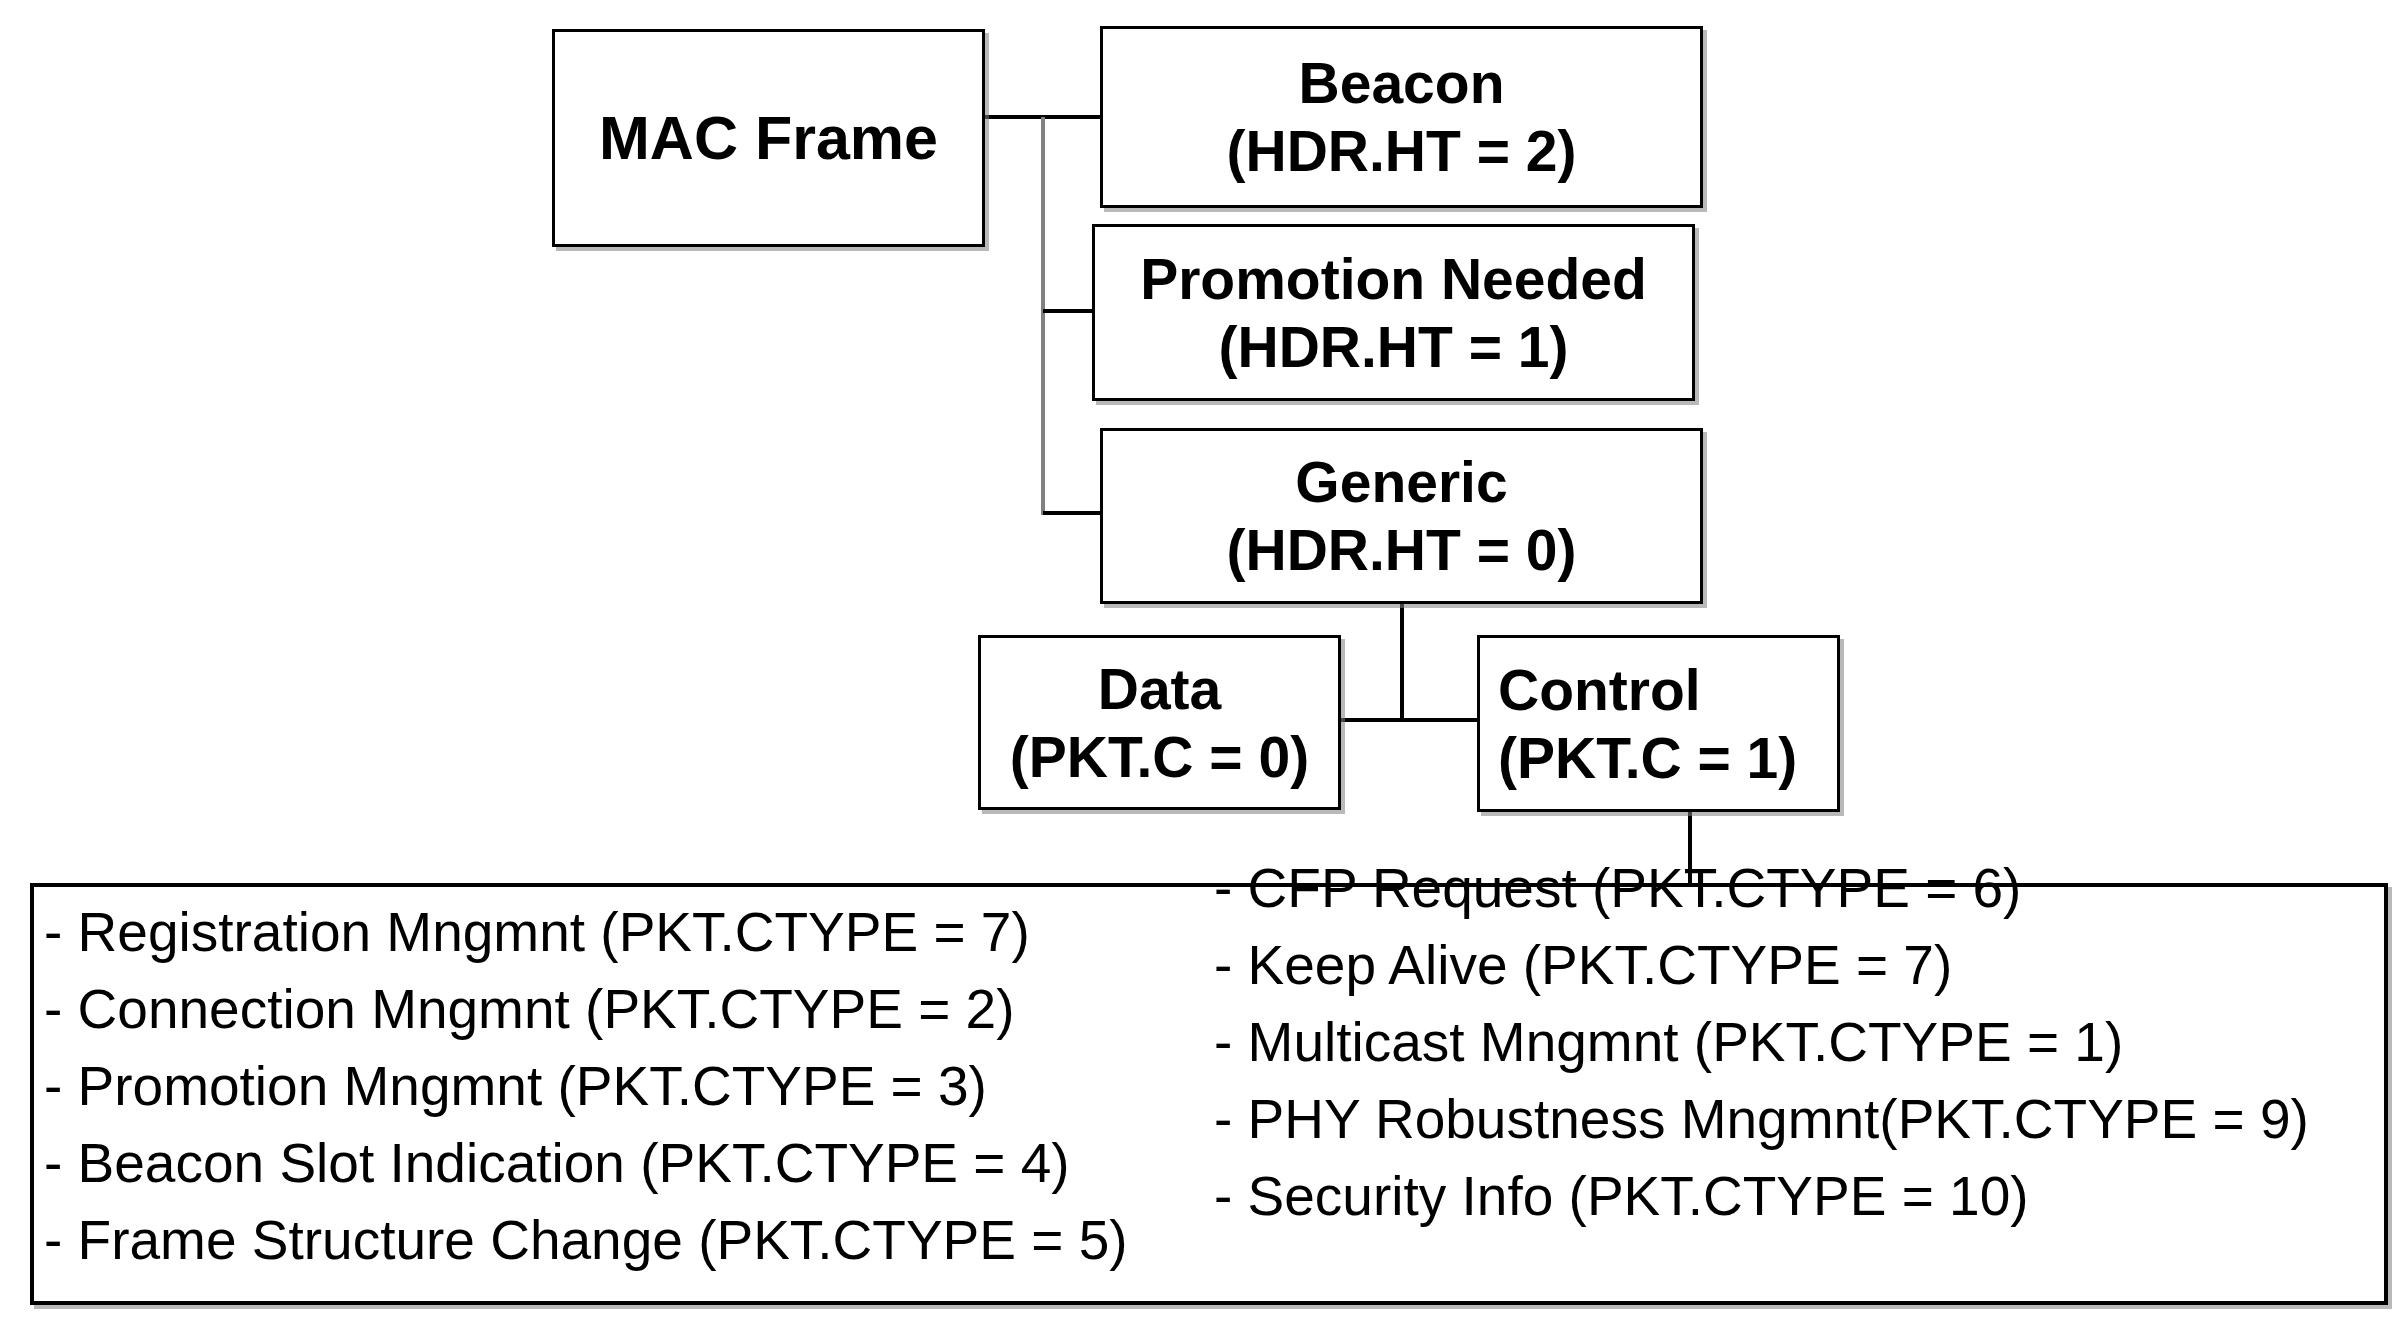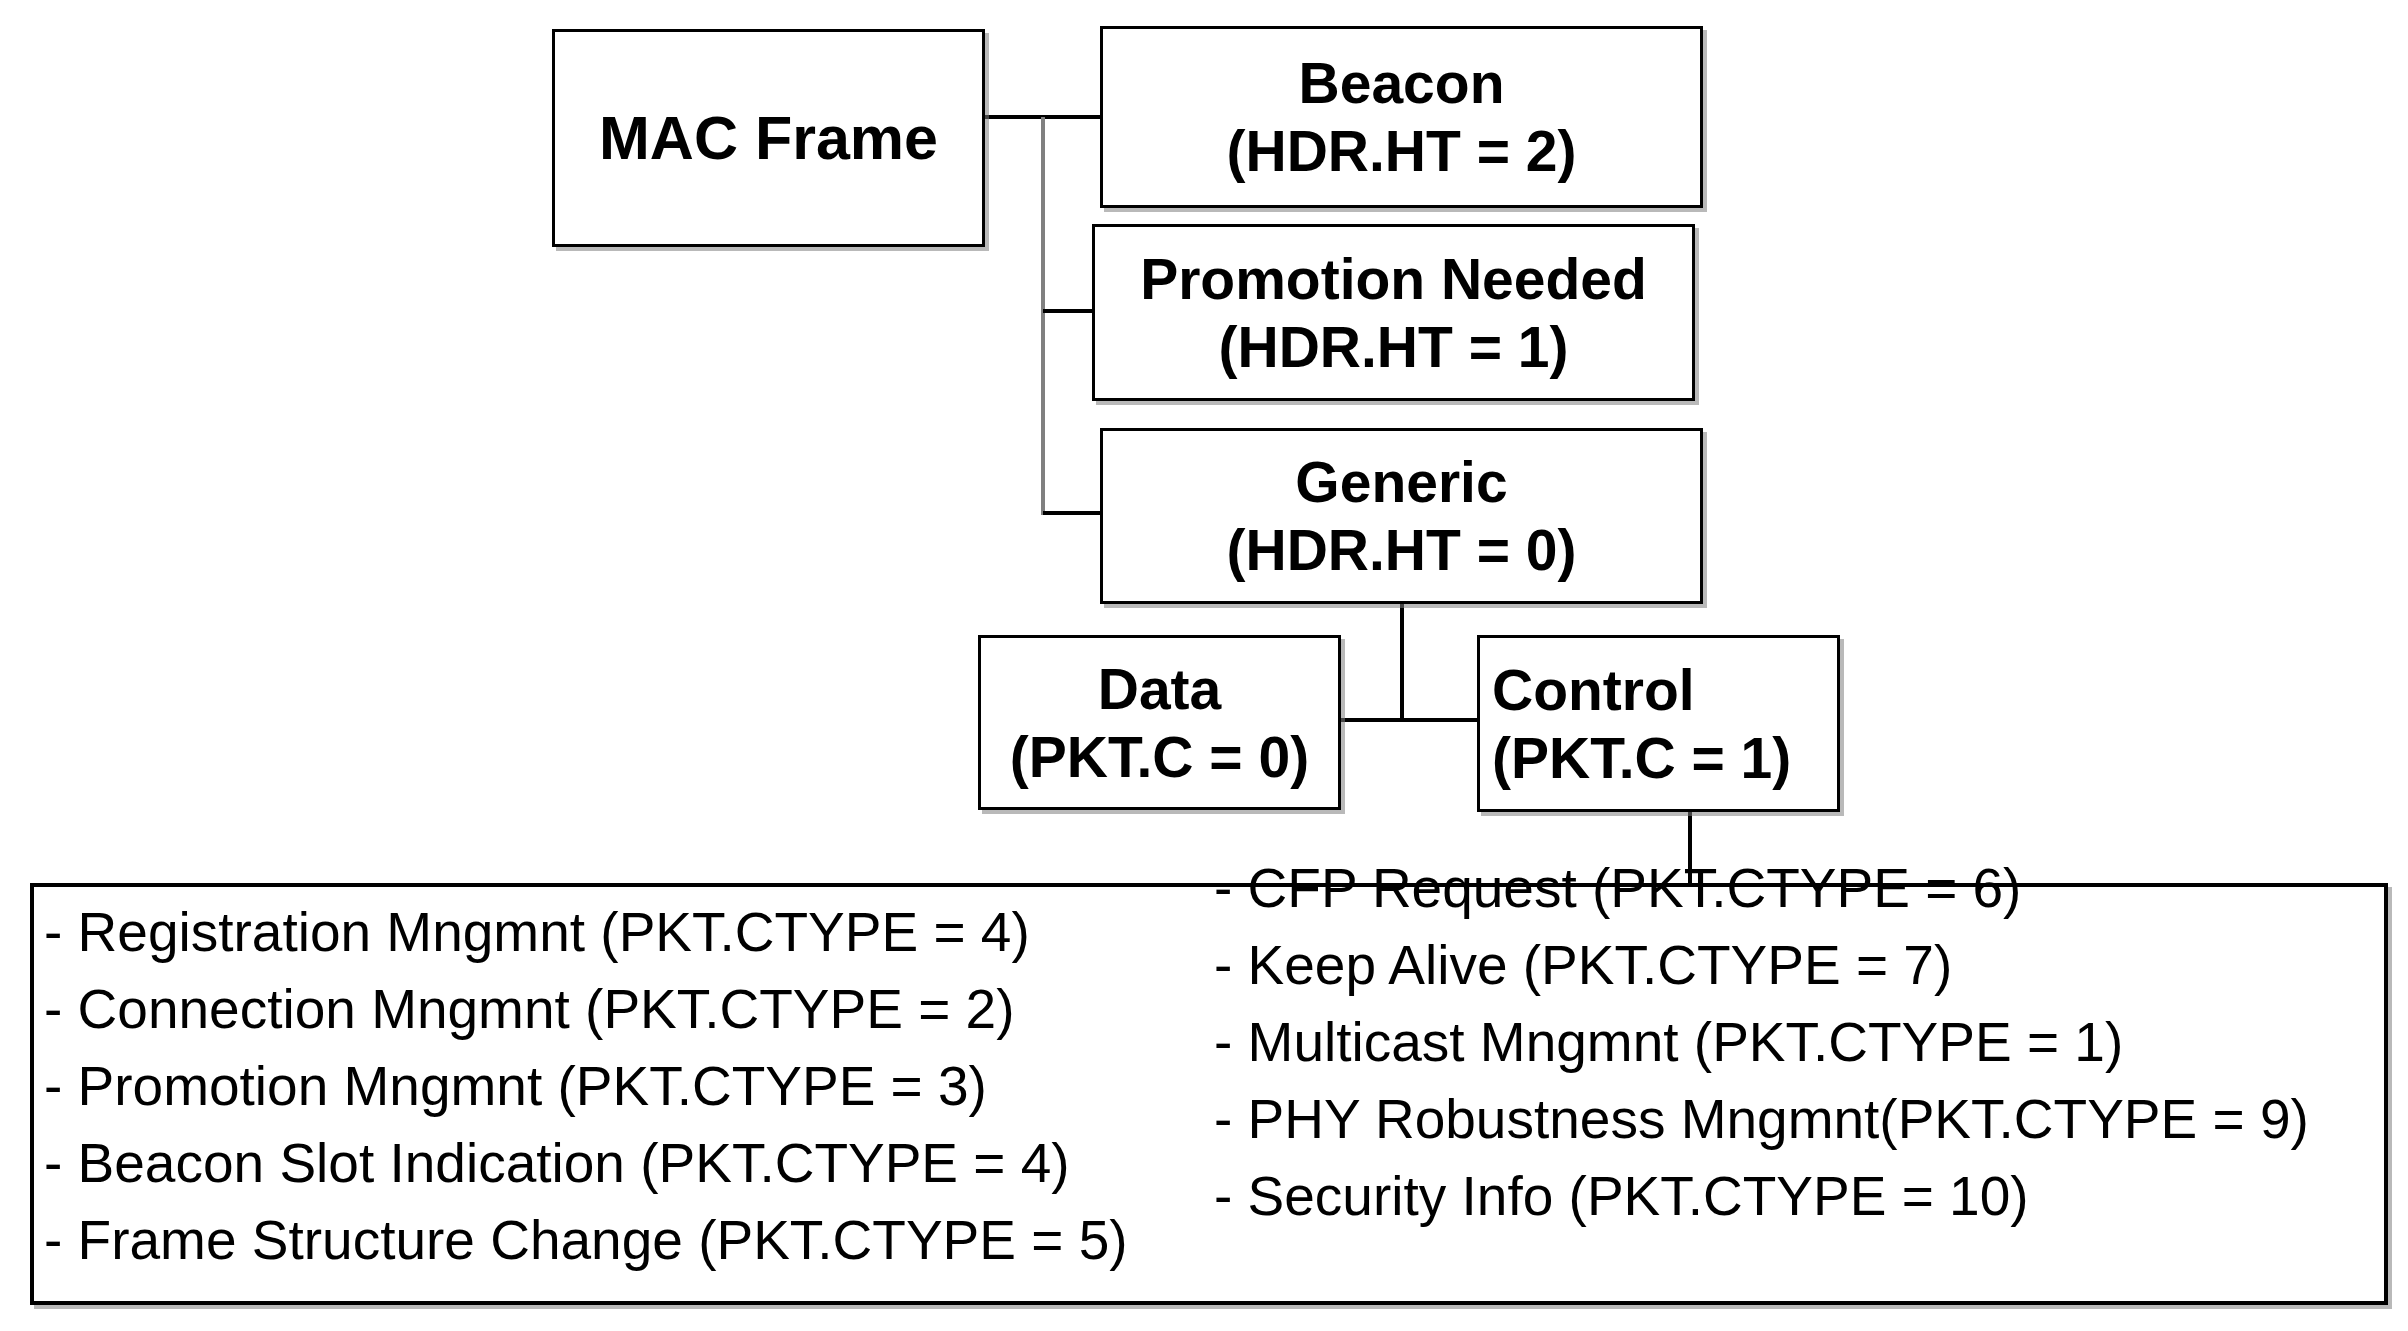--- a/index.html
+++ b/index.html
@@ -31,21 +31,21 @@
     line-height: 68px;
     text-align: center;
     white-space: nowrap;
   }
   .node.root-node {
     font-size: 61px;
   }
   .node.left-align {
     align-items: flex-start;
     text-align: left;
-    padding-left: 12px;
+    padding-left: 18px;
   }
   .line {
     position: absolute;
     background: #000000;
   }
   .line.gray {
     background: #808080;
   }
   .big-box {
     position: absolute;
@@ -103,21 +103,21 @@
   </div>
 
   <div class="node left-align" style="left:1477px; top:635px; width:363px; height:177px;">
     <div>Control</div>
     <div>(PKT.C = 1)</div>
   </div>
 
   <div class="big-box" style="left:30px; top:883px; width:2358px; height:422px;"></div>
 
   <div class="ct-col" style="left:44px; top:894px; width:1150px;">
-    <div class="ct-row">- Registration Mngmnt (PKT.CTYPE = 4)</div>
+    <div class="ct-row">- Registration Mngmnt (PKT.CTYPE = 7)</div>
     <div class="ct-row">- Connection Mngmnt (PKT.CTYPE = 2)</div>
     <div class="ct-row">- Promotion Mngmnt (PKT.CTYPE = 3)</div>
     <div class="ct-row">- Beacon Slot Indication (PKT.CTYPE = 4)</div>
     <div class="ct-row">- Frame Structure Change (PKT.CTYPE = 5)</div>
   </div>
 
   <div class="ct-col" style="left:1214px; top:850px; width:1170px;">
     <div class="ct-row">- CFP Request (PKT.CTYPE = 6)</div>
     <div class="ct-row">- Keep Alive (PKT.CTYPE = 7)</div>
     <div class="ct-row">- Multicast Mngmnt (PKT.CTYPE = 1)</div>

